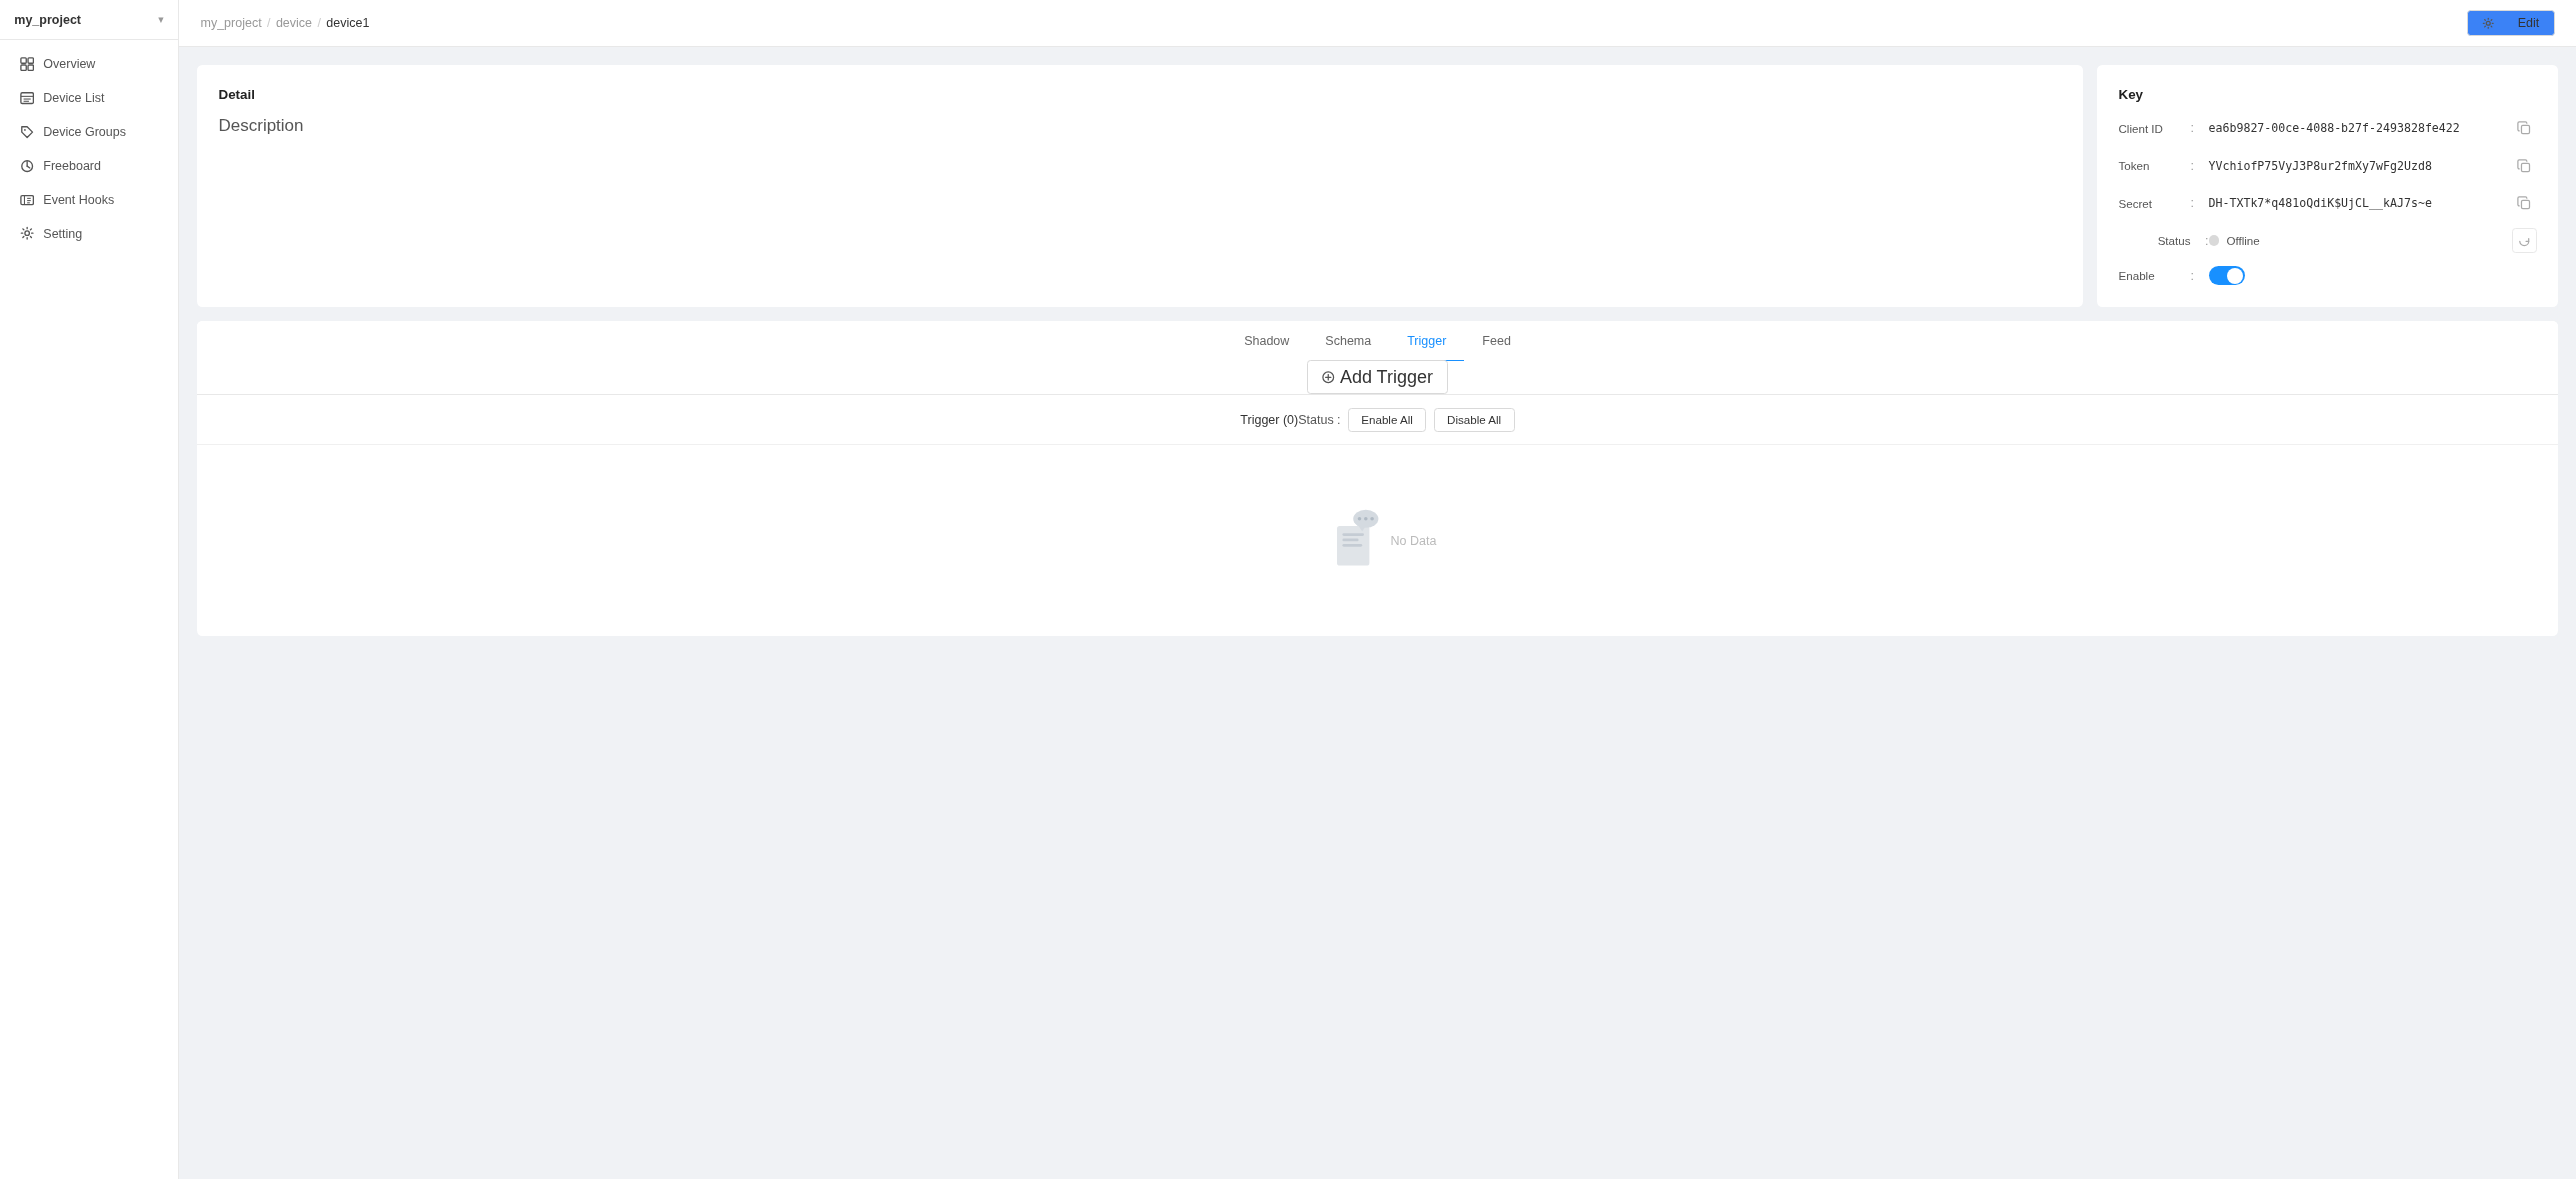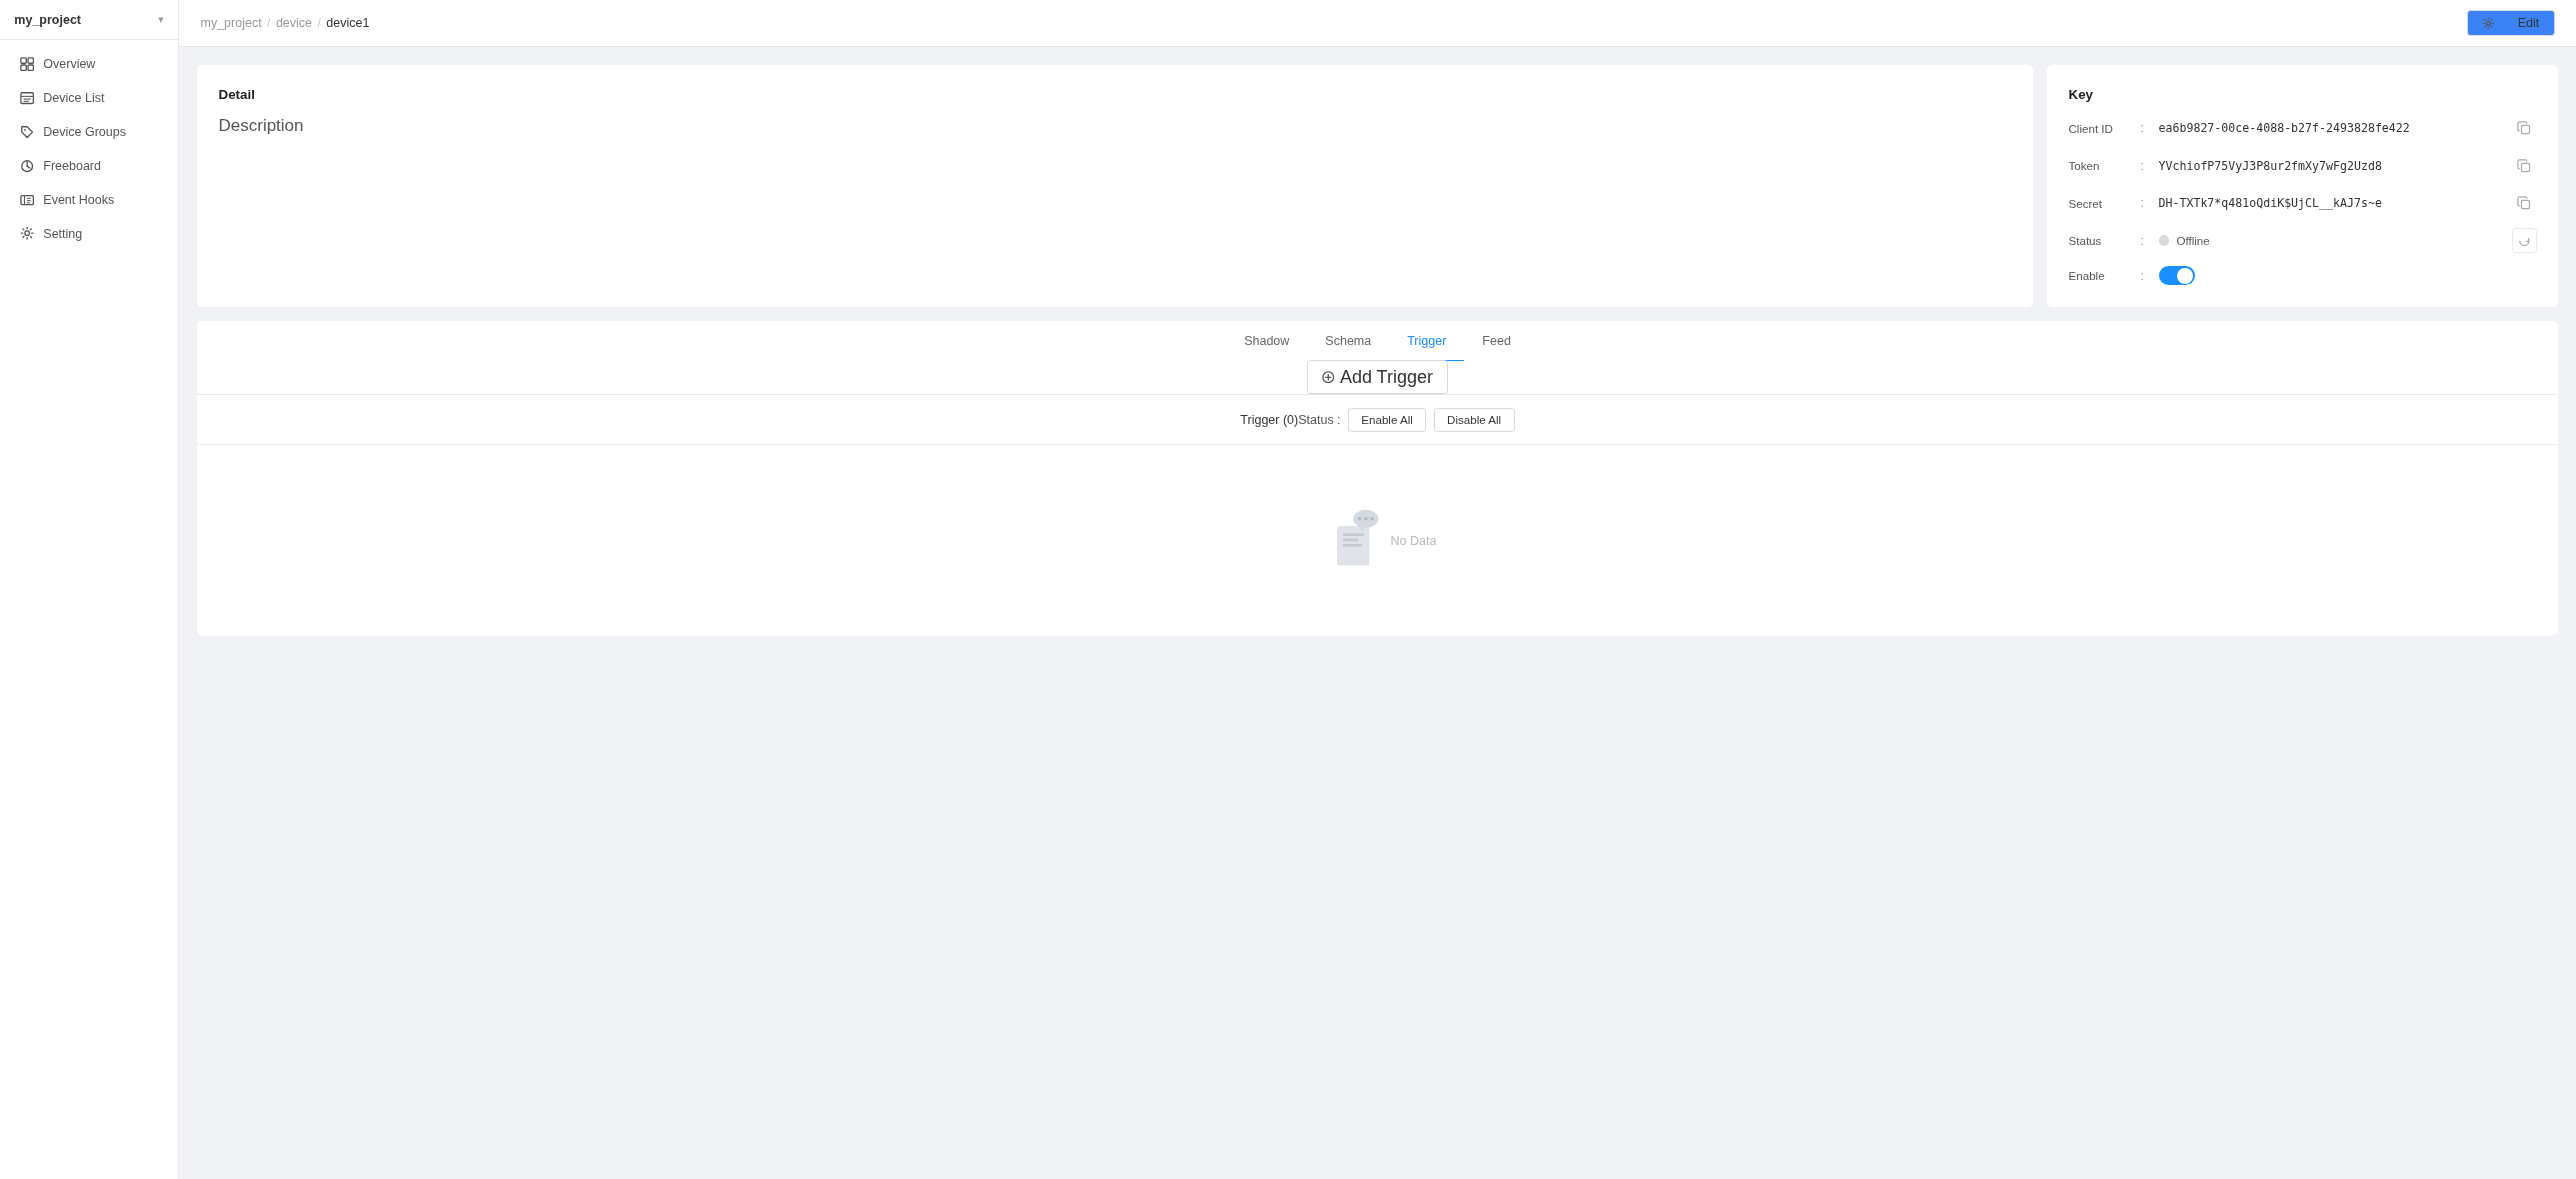--- a/index.html
+++ b/index.html
@@ -26,21 +26,21 @@
 
     
     .cards-row { display: flex; gap: 14.3px; }
 
     
     .detail-card { background: #fff; border-radius: 5.4px; padding: 21.5px; flex: 1; min-height: 179px; }
     .card-title { font-size: 13.4px; font-weight: 600; margin-bottom: 14.3px; color: #222; }
     .field-label { font-size: 17px; color: #555; font-weight: 500; }
 
     
-    .key-card { background: #fff; border-radius: 5.4px; padding: 21.5px; width: 511px; flex-shrink: 0; }
+    .key-card { background: #fff; border-radius: 5.4px; padding: 21.5px; width: 461px; flex-shrink: 0; }
     .key-row { display: flex; align-items: center; margin-bottom: 12.5px; }
     .key-label { width: 72px; font-size: 11.6px; color: #555; font-weight: 500; flex-shrink: 0; }
     .key-colon { width: 18px; color: #999; flex-shrink: 0; }
     .key-value { font-size: 11.6px; color: #333; font-family: monospace; flex: 1; }
     .copy-icon { width: 25px; height: 25px; display: flex; align-items: center; justify-content: center; cursor: pointer; color: #aaa; flex-shrink: 0; }
     .status-row { display: flex; align-items: center; margin-bottom: 12.5px; }
     .status-label { width: 72px; font-size: 11.6px; color: #555; font-weight: 500; flex-shrink: 0; }
     .status-indicator { display: flex; align-items: center; gap: 7.2px; flex: 1; }
     .status-dot { width: 10.7px; height: 10.7px; border-radius: 50%; background: #d9d9d9; flex-shrink: 0; }
     .status-text { font-size: 11.6px; color: #555; }
@@ -217,21 +217,21 @@
           <span class="key-colon">:</span>
           <span class="key-value">DH-TXTk7*q481oQdiK$UjCL__kAJ7s~e</span>
           <span class="copy-icon">
             <svg width="14.3" height="14.3" viewBox="0 0 16 16" fill="none">
               <rect x="5" y="5" width="9" height="9" rx="1.5" stroke="#aaa" stroke-width="1.4"></rect>
               <path d="M3 11H2.5A1.5 1.5 0 011 9.5v-7A1.5 1.5 0 012.5 1h7A1.5 1.5 0 0111 2.5V3" stroke="#aaa" stroke-width="1.4"></path>
             </svg>
           </span>
         </div>
 
-        <div class="status-row" style="margin-top:7.2px;">
+        <div class="status-row" style="margin-top:7.2px;text-align:right;">
           <span class="status-label">Status</span>
           <span class="key-colon">:</span>
           <div class="status-indicator">
             <span class="status-dot"></span>
             <span class="status-text">Offline</span>
           </div>
           <span class="refresh-icon">
             <svg width="12.5" height="12.5" viewBox="0 0 14 14" fill="none">
               <path d="M12 7A5 5 0 112 7" stroke="#aaa" stroke-width="1.4" stroke-linecap="round"></path>
               <path d="M12 4v3h-3" stroke="#aaa" stroke-width="1.4" stroke-linecap="round" stroke-linejoin="round"></path>

